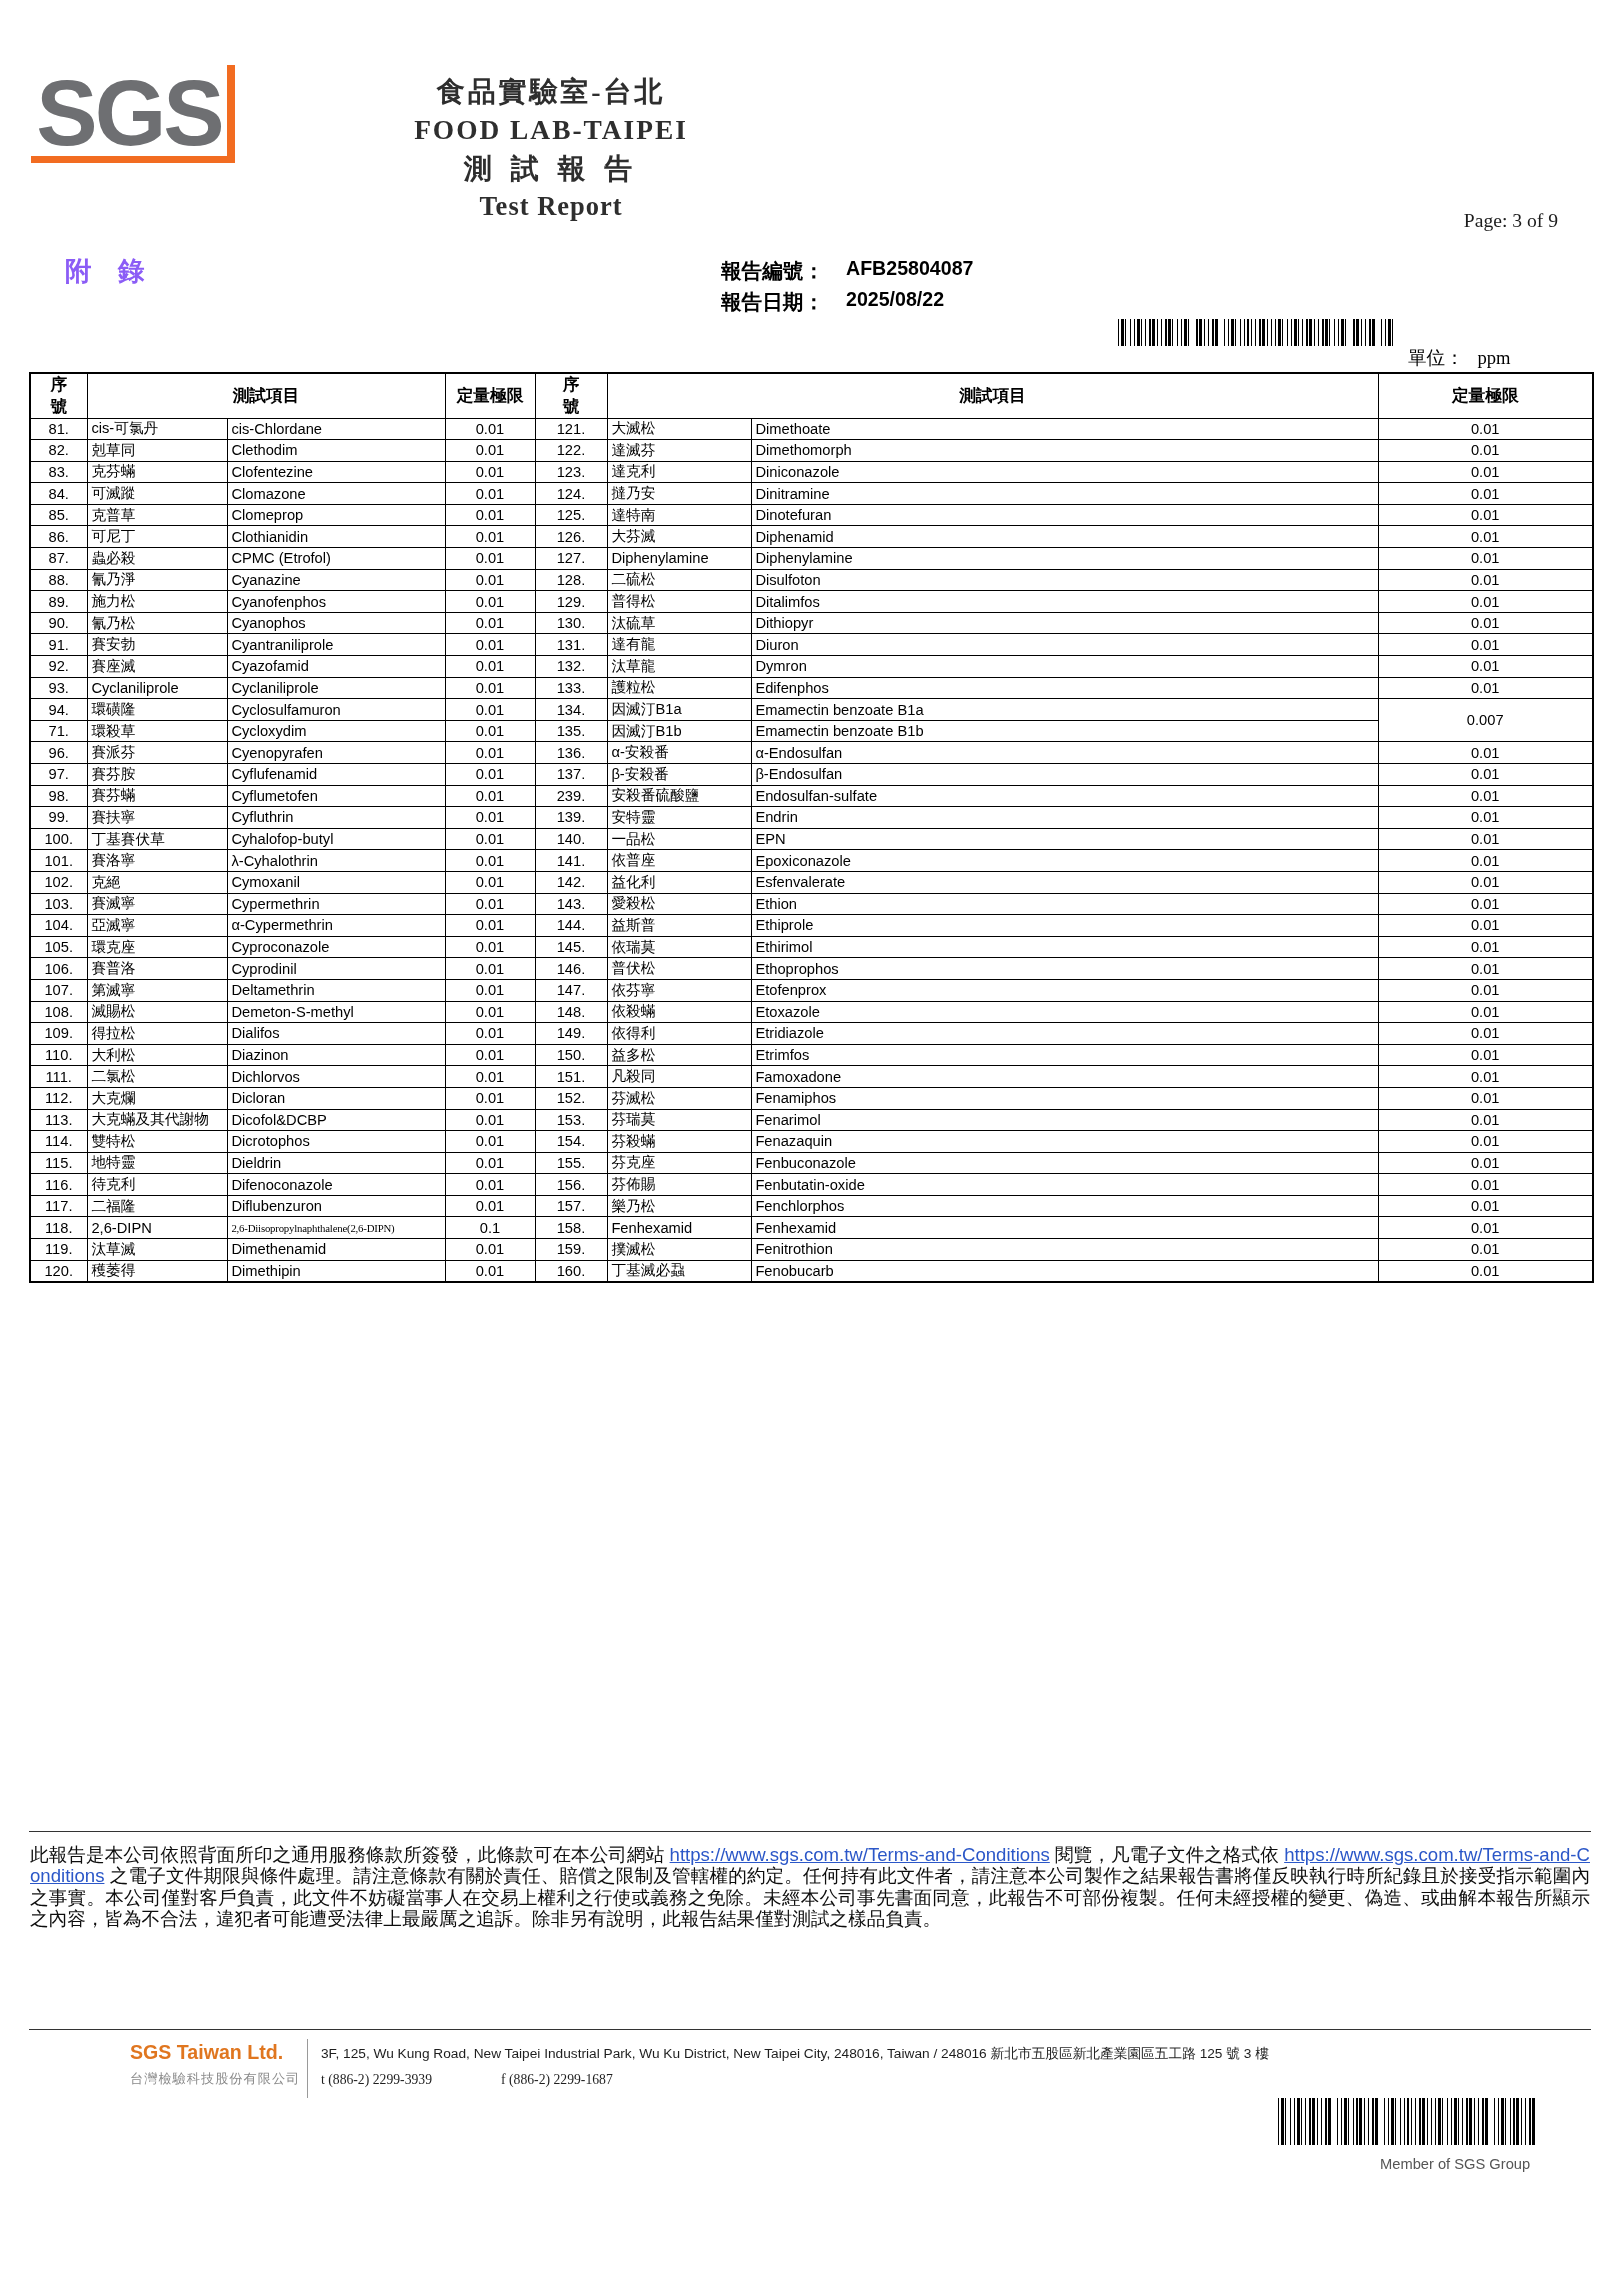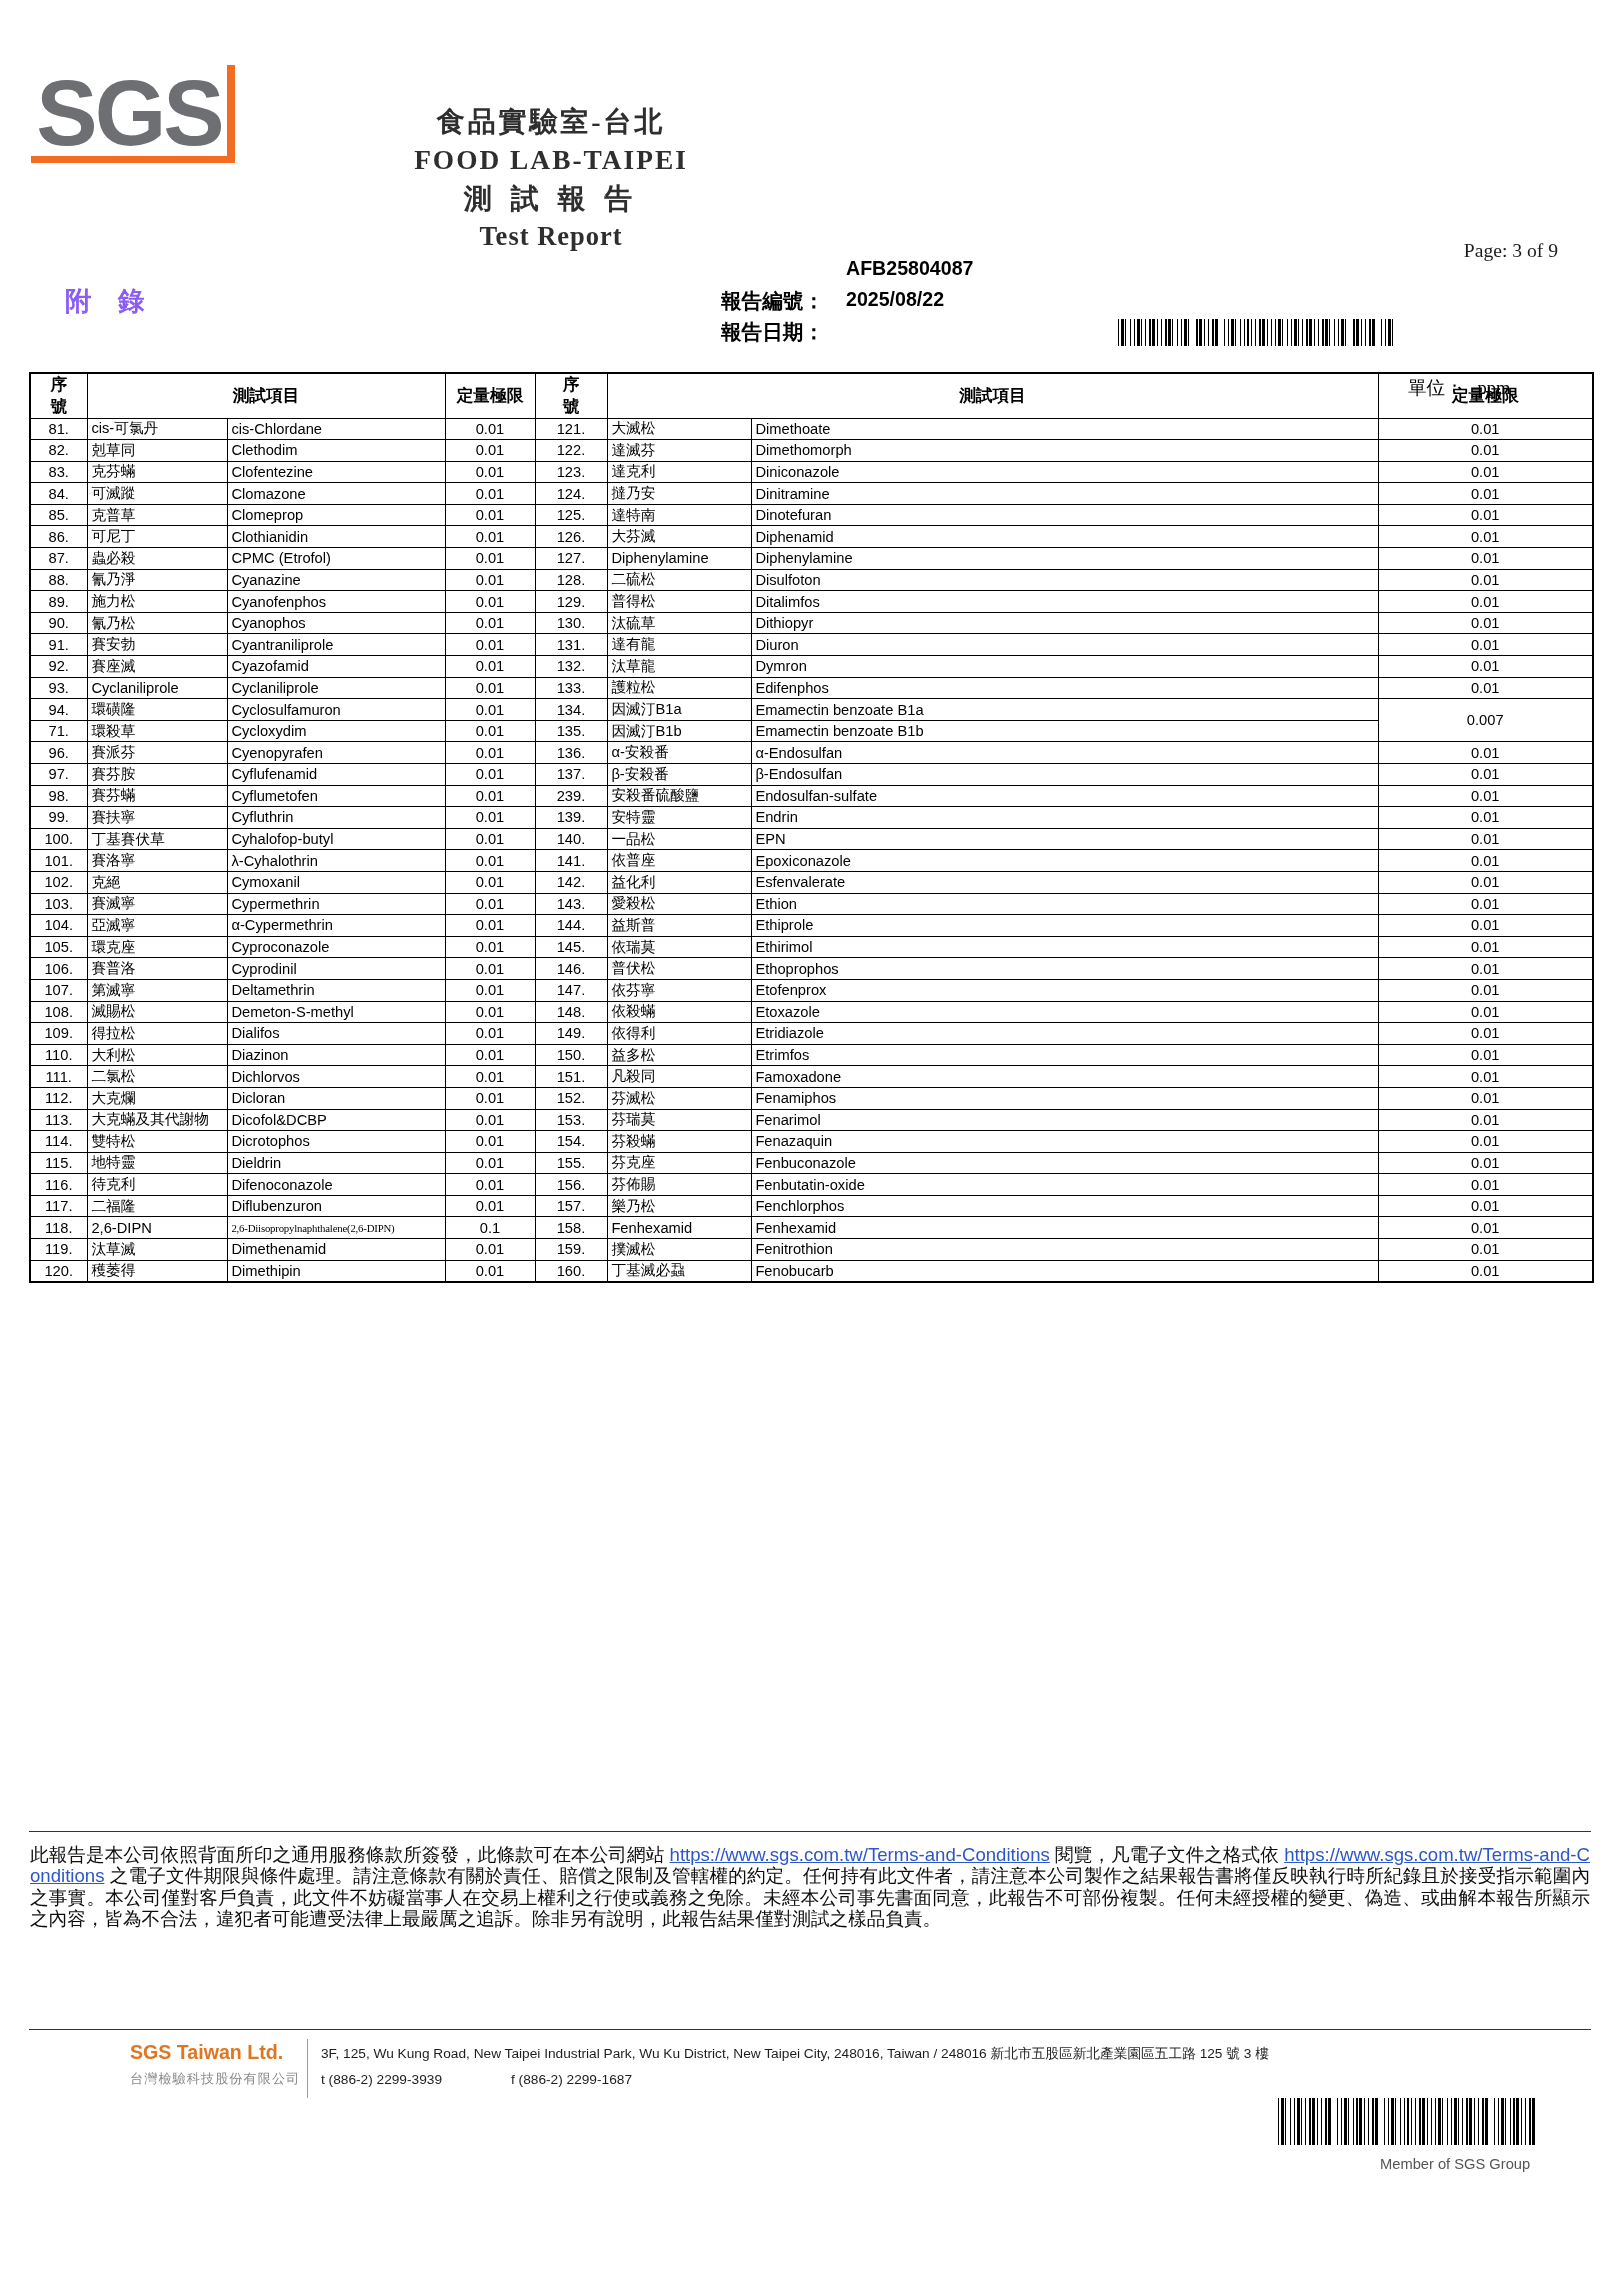--- a/index.html
+++ b/index.html
@@ -2,21 +2,21 @@
 <html><head>
 <meta charset="utf-8">
 <style>
   * { margin:0; padding:0; box-sizing:border-box; }
   html,body { background:#ffffff; }
   .page {
     position:relative; width:1621px; height:2293px; background:#ffffff;
     font-family:"Liberation Sans","DejaVu Sans",sans-serif; color:#000;
     overflow:hidden;
   }
-  .serif { font-family:"Liberation Serif","DejaVu Serif",serif;margin-top:30px; }
+  .serif { font-family:"Liberation Serif","DejaVu Serif",serif; }
 
   
   .logo {
     position:absolute; left:31px; top:65px; width:204px; height:98px;
     border-right:8.8px solid #f26c21; border-bottom:7.8px solid #f26c21;
     display:flex; align-items:flex-end; justify-content:center;
   }
   .logo .sgs {
     font-weight:bold; font-size:92px; line-height:86px; color:#6e6f72;
     letter-spacing:-2.9px;
@@ -77,21 +77,21 @@
   .disclaimer {
     position:absolute; left:30px; top:1844px; width:1560px;
     font-size:18.6px; line-height:21.4px; text-align:justify; color:#0d0d0d;
   }
   .disclaimer a { color:#2b57c8; text-decoration:underline; word-break:break-all; }
 
   .company-en { position:absolute; left:130px; top:2041px; font-size:19.6px; font-weight:bold; color:#e0761f; }
   .company-zh { position:absolute; left:130px; top:2070px; font-size:13.2px; letter-spacing:1px; color:#8a8a8a; }
   .v-divider  { position:absolute; left:307px; top:2039px; height:59px; border-left:1px solid #9a9a9a; }
   .address    { position:absolute; left:321px; top:2045px; font-size:13.7px; color:#1e1e1e; width:1157px; white-space:nowrap; }
-  .phone-line { position:absolute; left:321px; top:2072px; font-size:13.7px; color:#1e1e1e; }
+  .phone-line { position:absolute; left:321px; top:2072px; font-size:13.7px; color:#1e1e1e;font-family:Liberation Serif, serif; }
   .phone-line .fax { margin-left:69px; }
   .website    { position:absolute; left:1341px; top:2076px; font-size:14.7px; color:#4a4a4a;margin-top:48px; }
   .barcode-bottom { position:absolute; left:1278px; top:2098px; width:257px; height:47px; }
   .member     { position:absolute; left:1380px; top:2156px; font-size:14.7px; color:#555; }
 </style>
 </head>
 <body>
 
 <div class="page">
 

